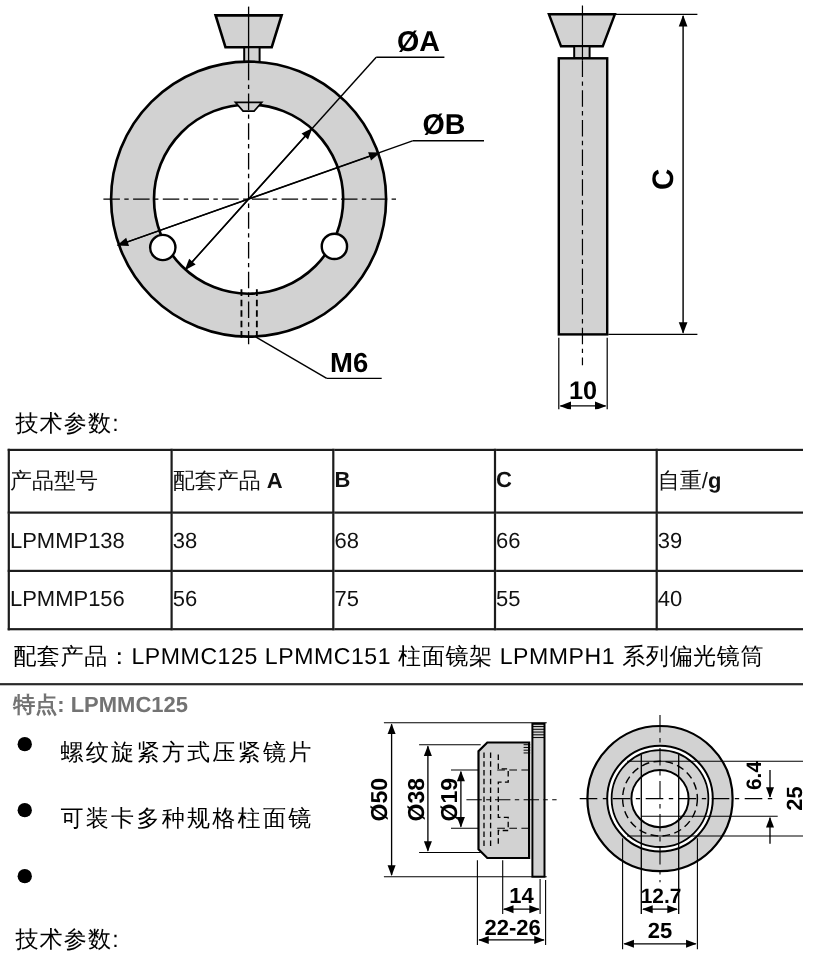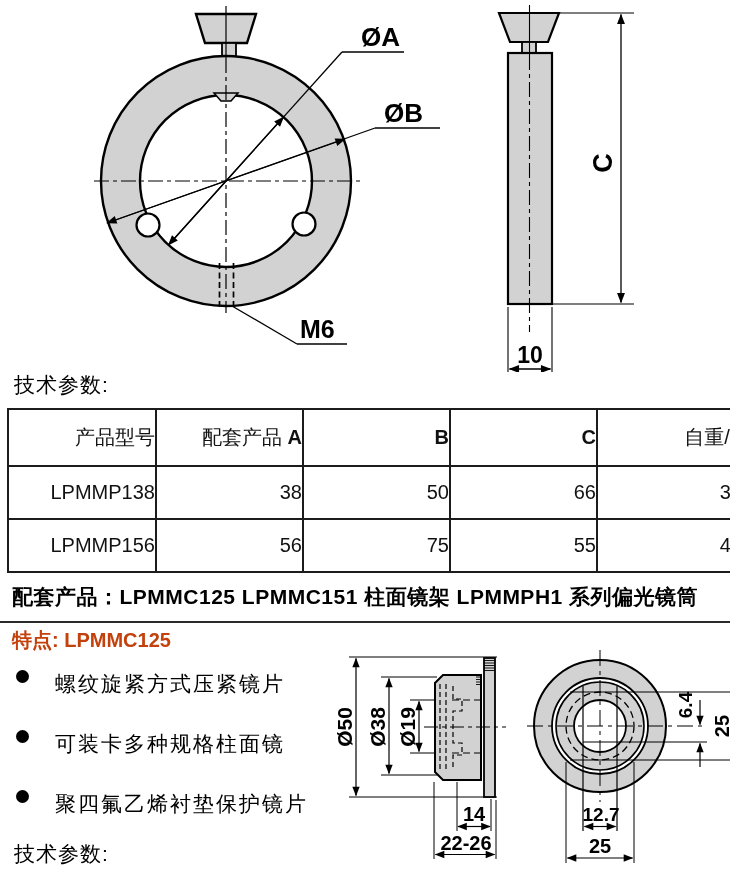--- a/index.html
+++ b/index.html
@@ -3,29 +3,29 @@
 <meta charset="utf-8">
 <style>
   html,body{margin:0;padding:0;background:#fff;}
   #page{position:relative;width:730px;height:877px;background:#ffffff;overflow:hidden;
         font-family:"Liberation Sans",sans-serif;color:#111;}
   .abs{position:absolute;}
   svg text{font-family:"Liberation Sans",sans-serif;font-weight:bold;fill:#000;}
   
   .h-params{left:14px;top:371px;font-size:21px;letter-spacing:1px;color:#000;}
   .h-params-b{left:14px;top:840px;font-size:21px;letter-spacing:1px;color:#000;}
-  .compat{left:12px;top:583px;font-size:21px;font-weight:bold;letter-spacing:0.5px;color:#000;white-space:nowrap;}
+  .compat{left:12px;top:583px;font-size:21px;font-weight:normal;letter-spacing:0.5px;color:#000;white-space:nowrap;}
   .rule{left:0;top:621px;width:750px;height:0;border-top:2px solid #2a2a2a;}
-  .feat-head{left:12px;top:627px;font-size:20px;font-weight:bold;color:#c2410c;}
+  .feat-head{left:12px;top:627px;font-size:20px;font-weight:bold;color:#737373;}
   .bullets{left:16px;top:670px;list-style:none;margin:0;padding:0;}
   .bullets li{display:flex;align-items:flex-start;margin-bottom:32px;font-size:21px;color:#000;letter-spacing:2px;}
   .dot{display:inline-block;width:13px;height:13px;border-radius:50%;background:#000;margin-right:26px;flex:0 0 13px;}
   
   table.spec{position:absolute;left:7px;top:408px;width:735px;border-collapse:collapse;table-layout:fixed;}
-  table.spec td,table.spec th{border:2px solid #1c1c1c;text-align:right;vertical-align:middle;padding:0;}
+  table.spec td,table.spec th{border:2px solid #1c1c1c;text-align:left;vertical-align:middle;padding:0;}
   table.spec th{height:55px;font-size:20px;font-weight:normal;}
   table.spec td{height:51px;font-size:20px;font-weight:normal;}
   th .en{font-weight:bold;}
   .c0{width:148px}.c1{width:147px}.c2{width:147px}.c3{width:147px}.c4{width:146px}
 </style>
 </head>
 <body>
 
 <div id="page">
 
@@ -104,21 +104,21 @@
         <tr>
       <th><span>产品型号</span><span class="en"></span></th>
       <th><span>配套产品 </span><span class="en">A</span></th>
       <th><span></span><span class="en">B</span></th>
       <th><span></span><span class="en">C</span></th>
       <th><span>自重/</span><span class="en">g</span></th>
     </tr>
     <tr>
       <td>LPMMP138</td>
       <td>38</td>
-      <td>50</td>
+      <td>68</td>
       <td>66</td>
       <td>39</td>
     </tr>
     <tr>
       <td>LPMMP156</td>
       <td>56</td>
       <td>75</td>
       <td>55</td>
       <td>40</td>
     </tr>
@@ -137,21 +137,20 @@
     <li>
         <span class="dot"></span>
         <span>螺纹旋紧方式压紧镜片</span>
       </li>
     <li>
         <span class="dot"></span>
         <span>可装卡多种规格柱面镜</span>
       </li>
     <li>
         <span class="dot"></span>
-        <span>聚四氟乙烯衬垫保护镜片</span>
       </li>
   </ul>
 
   <div class="abs h-params-b">技术参数:</div>
 
   <svg class="abs" style="left:330px;top:618px" width="420" height="259" viewBox="330 618 420 259">
 
     <g stroke="#000" fill="none">
       <line x1="349" y1="657" x2="497" y2="657" stroke-width="1"></line>
       <line x1="349" y1="797" x2="497" y2="797" stroke-width="1"></line>

